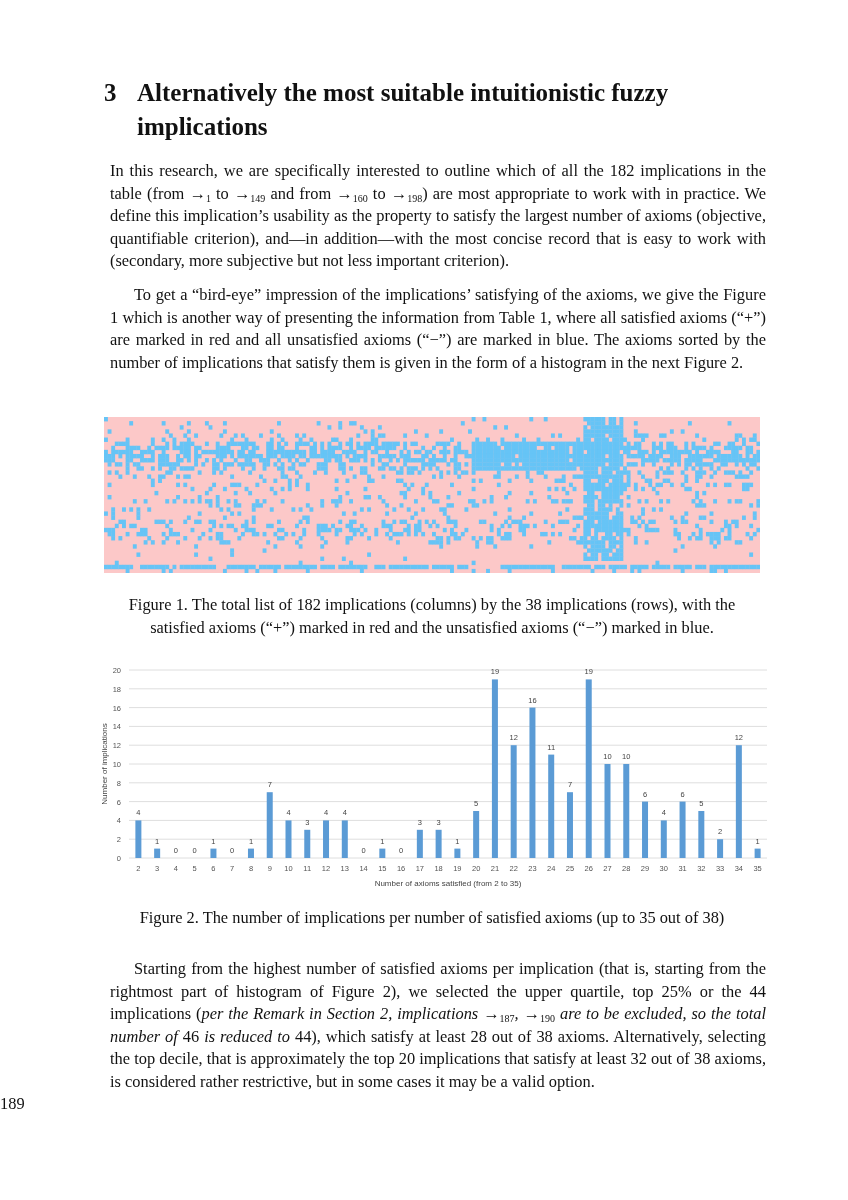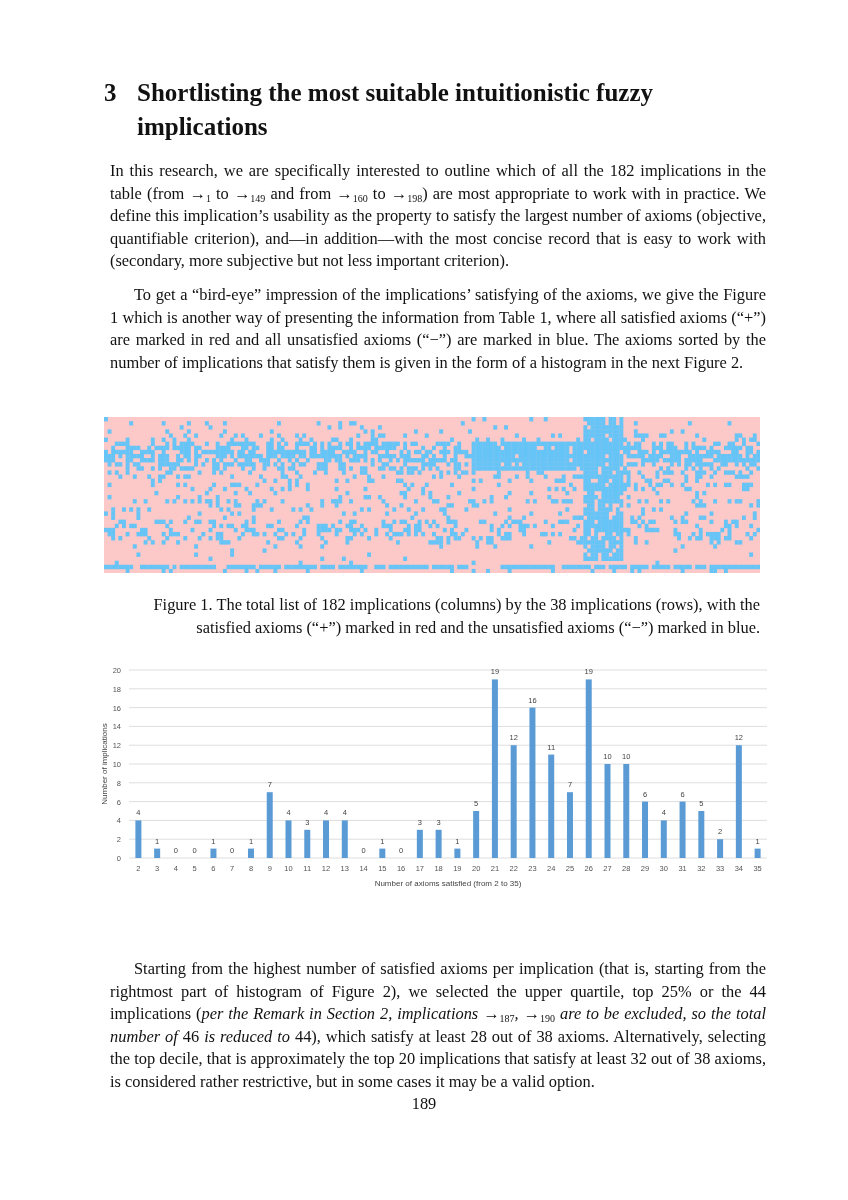--- a/index.html
+++ b/index.html
@@ -5,33 +5,33 @@
   html, body { margin: 0; padding: 0; background: #ffffff; }
   body { width: 848px; height: 1200px; position: relative; overflow: hidden; font-family: "Liberation Serif", "DejaVu Serif", serif; color: #111; }
   .page { position: absolute; left: 0; top: 0; width: 848px; height: 1200px; }
   .heading { position: absolute; left: 104px; top: 76px; width: 660px; font-family: "Liberation Serif", serif; font-weight: bold; font-size: 25px; line-height: 34px; }
   .heading .num { position: absolute; left: 0; top: 0; }
   .heading .text { position: absolute; left: 33px; top: 0; width: 600px; }
   .para { position: absolute; left: 110px; width: 656px; font-size: 16.4px; line-height: 22.6px; text-align: justify; }
   .para .indent { display: inline-block; width: 24px; }
   sub { font-size: 10px; vertical-align: -3px; line-height: 0; }
   .heatmap { position: absolute; left: 104px; top: 417px; width: 656px; height: 156px; background: #fcc8c8; }
-  .caption { position: absolute; left: 104px; width: 656px; text-align: right; font-size: 16.4px; line-height: 22.6px; }
+  .caption { position: absolute; left: 104px; width: 656px; text-align: center; font-size: 16.4px; line-height: 22.6px; }
   .chart { position: absolute; left: 85px; top: 662px; width: 690px; height: 232px; font-family: "Liberation Sans", "DejaVu Sans", sans-serif; }
   .chart svg text { font-family: "Liberation Sans", "DejaVu Sans", sans-serif; }
-  .pagenum { position: absolute; left: 0; width: 848px; text-align: center; top: 1094px; font-size: 16.4px; }
+  .pagenum { position: absolute; left: 0; width: 848px; text-align: left; top: 1094px; font-size: 16.4px; }
 </style>
 </head>
 <body>
 
 <div class="page">
 
   <div class="heading">
     <span class="num">3</span>
-    <span class="text">Shortlisting the most suitable intuitionistic fuzzy implications</span>
+    <span class="text">Alternatively the most suitable intuitionistic fuzzy implications</span>
   </div>
 
   <div class="para" style="top:160px;"><span>In this research, we are specifically interested to outline which of all the 182 implications in the table (from →</span><sub>1</sub><span> to →</span><sub>149</sub><span> and from →</span><sub>160</sub><span> to →</span><sub>198</sub><span>) are most appropriate to work with in practice. We define this implication’s usability as the property to satisfy the largest number of axioms (objective, quantifiable criterion), and—in addition—with the most concise record that is easy to work with (secondary, more subjective but not less important criterion).</span></div>
 
   <div class="para" style="top:284px;"><span class="indent"></span><span>To get a “bird-eye” impression of the implications’ satisfying of the axioms, we give the Figure 1 which is another way of presenting the information from Table 1, where all satisfied axioms (“+”) are marked in red and all unsatisfied axioms (“−”) are marked in blue. The axioms sorted by the number of implications that satisfy them is given in the form of a histogram in the next Figure 2.</span></div>
 
   <div class="heatmap">
     <svg id="heat-svg" width="656" height="156" viewBox="0 0 656 156">
         <rect x="0.00" y="0.00" width="3.90" height="4.41" fill="#66c4f6"></rect>
         <rect x="367.65" y="0.00" width="3.90" height="4.41" fill="#66c4f6"></rect>
@@ -2136,17 +2136,18 @@
         <text x="653.8529411764706" y="78.2" font-size="7.5" fill="#444" text-anchor="middle">12</text>
         <text x="653.8529411764706" y="209" font-size="7.5" fill="#555" text-anchor="middle">34</text>
         <rect x="669.6176470588235" y="186.6" width="6" height="9.400000000000006" fill="#5b9bd5"></rect>
         <text x="672.6176470588235" y="181.6" font-size="7.5" fill="#444" text-anchor="middle">1</text>
         <text x="672.6176470588235" y="209" font-size="7.5" fill="#555" text-anchor="middle">35</text>
         <text x="363" y="224" font-size="8" fill="#444" text-anchor="middle">Number of axioms satisfied (from 2 to 35)</text>
         <text x="0" y="0" font-size="8" fill="#444" text-anchor="middle" transform="translate(22,102) rotate(-90)">Number of implications</text>
       </svg>
   </div>
 
+  <div class="caption" style="top:907px;">Figure 2. The number of implications per number of satisfied axioms (up to 35 out of 38)</div>
 
   <div class="para" style="top:958px;"><span class="indent"></span><span>Starting from the highest number of satisfied axioms per implication (that is, starting from the rightmost part of histogram of Figure 2), we selected the upper quartile, top 25% or the 44 implications (</span><i>per the Remark in Section 2, implications →</i><sub>187</sub><i>, →</i><sub>190</sub><i> are to be excluded, so the total number of </i><span>46</span><i> is reduced to </i><span>44), which satisfy at least 28 out of 38 axioms.  Alternatively, selecting the top decile, that is approximately the top 20 implications that satisfy at least 32 out of 38 axioms, is considered rather restrictive, but in some cases it may be a valid option.</span></div>
 
   <div class="pagenum">189</div>
 </div>
 
 </body></html>

